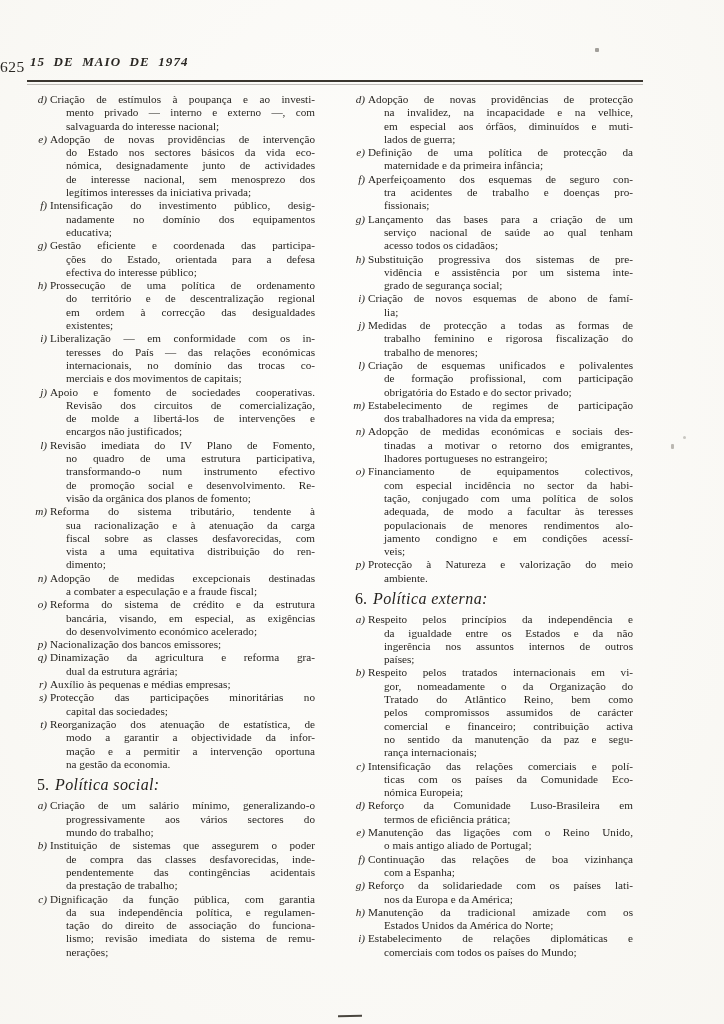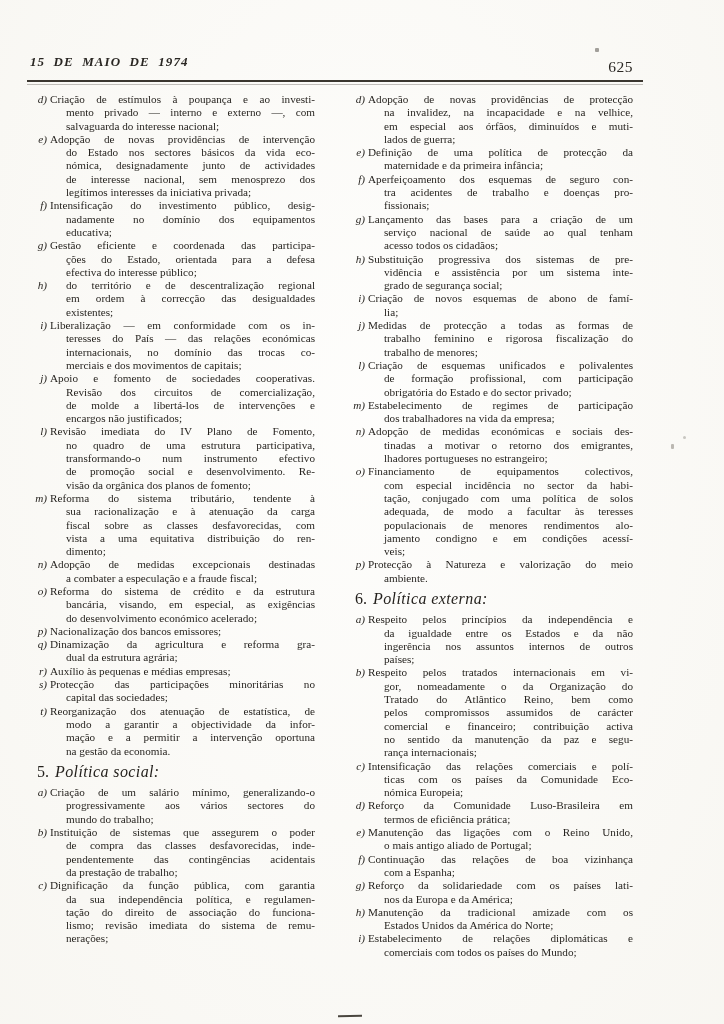--- a/index.html
+++ b/index.html
@@ -10,21 +10,21 @@
     font-family:"Liberation Serif","DejaVu Serif",serif;
     color:#221f1b;overflow:hidden;
   }
   
   .hdr-date{
     position:absolute;left:30px;top:54px;
     font-size:13px;font-weight:700;font-style:italic;
     letter-spacing:1.1px;word-spacing:4px;color:#2a2723;
   }
   .hdr-page{
-    position:absolute;left:0;top:58px;width:633px;text-align:right;
+    position:absolute;left:0;top:58px;width:633px;text-align:left;
     font-size:15.5px;color:#2a2723;letter-spacing:.5px;
   }
   .hdr-rule{position:absolute;left:27px;top:80px;width:616px;height:2px;background:#3a362f;}
   .hdr-rule2{position:absolute;left:27px;top:84px;width:616px;height:1px;background:rgba(58,54,47,.30);}
   
   .col{
     position:absolute;top:93px;width:285px;
     font-size:11.2px;line-height:13.3px;
   }
   .col-left{left:30px;}
@@ -77,20 +77,21 @@
         <div class="ln">educativa;</div>
       </div>
       <div class="item">
         <span class="lbl">g)</span>
         <div class="ln first j">Gestão eficiente e coordenada das participa-</div>
         <div class="ln j">ções do Estado, orientada para a defesa</div>
         <div class="ln">efectiva do interesse público;</div>
       </div>
       <div class="item">
         <span class="lbl">h)</span>
+        <div class="ln first j">Prossecução de uma política de ordenamento</div>
         <div class="ln j">do território e de descentralização regional</div>
         <div class="ln j">em ordem à correcção das desigualdades</div>
         <div class="ln">existentes;</div>
       </div>
       <div class="item">
         <span class="lbl">i)</span>
         <div class="ln first j">Liberalização — em conformidade com os in-</div>
         <div class="ln j">teresses do País — das relações económicas</div>
         <div class="ln j">internacionais, no domínio das trocas co-</div>
         <div class="ln">merciais e dos movimentos de capitais;</div>

